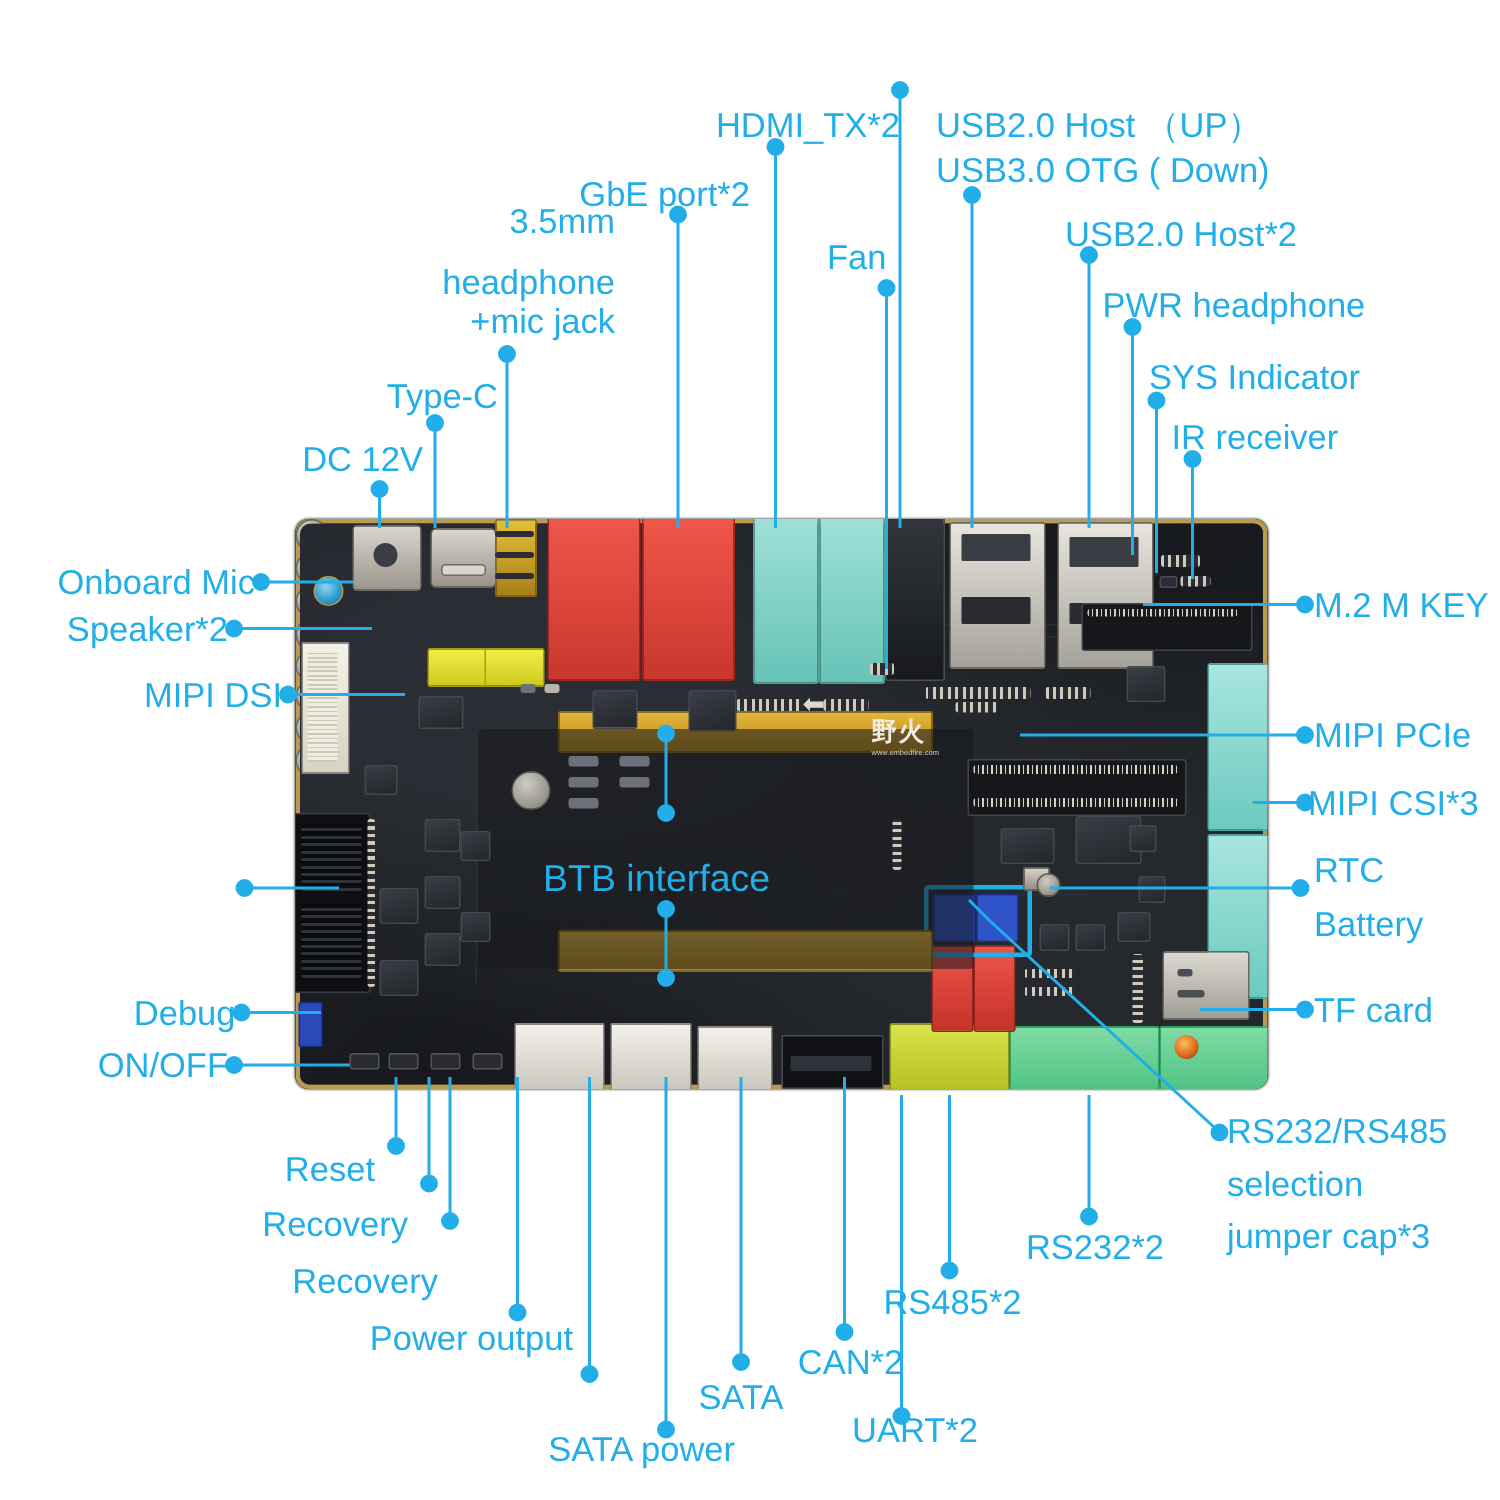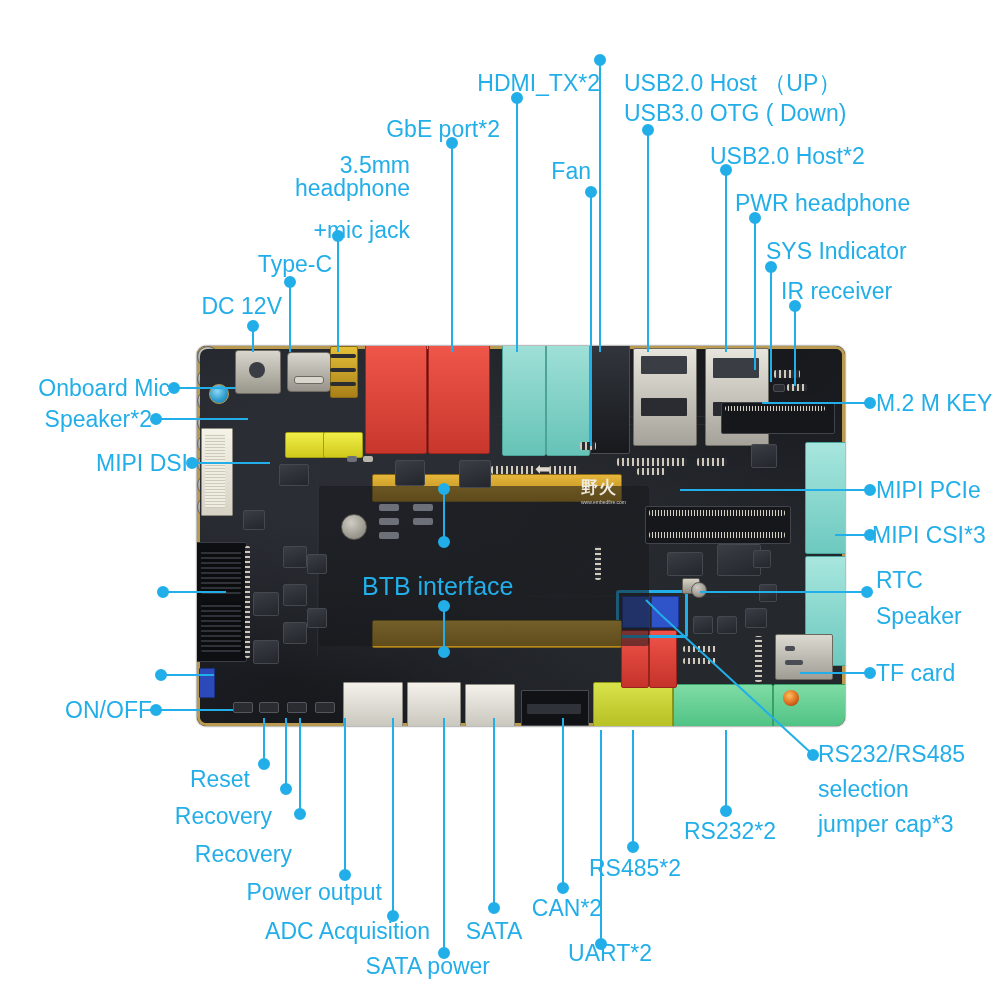--- a/index.html
+++ b/index.html
@@ -334,43 +334,43 @@
   <div class="lbl r" style="left:330px;top:70px;width:270px">HDMI_TX*2</div>
   <div class="lbl" style="left:624px;top:70px">USB2.0 Host （UP）</div>
   <div class="lbl" style="left:624px;top:100px">USB3.0 OTG ( Down)</div>
   <div class="lbl r" style="left:230px;top:116px;width:270px">GbE port*2</div>
   <div class="lbl" style="left:710px;top:143px">USB2.0 Host*2</div>
   <div class="lbl r" style="left:441px;top:158px;width:150px">Fan</div>
   <div class="lbl" style="left:735px;top:190px">PWR headphone</div>
   <div class="lbl" style="left:766px;top:238px">SYS Indicator</div>
   <div class="lbl" style="left:781px;top:278px">IR receiver</div>
 
-  <div class="lbl r" style="left:160px;top:152px;width:250px">3.5mm</div>
+  <div class="lbl r" style="left:160px;top:134px;width:250px">3.5mm</div>
   <div class="lbl r" style="left:160px;top:175px;width:250px">headphone</div>
-  <div class="lbl r" style="left:160px;top:217px;width:250px">+mic jack</div>
+  <div class="lbl r" style="left:160px;top:201px;width:250px">+mic jack</div>
   <div class="lbl r" style="left:110px;top:251px;width:222px">Type-C</div>
   <div class="lbl r" style="left:60px;top:293px;width:222px">DC 12V</div>
 
   <div class="lbl r" style="left:0px;top:375px;width:170px">Onboard Mic</div>
   <div class="lbl r" style="left:0px;top:406px;width:152px">Speaker*2</div>
   <div class="lbl r" style="left:0px;top:450px;width:188px">MIPI DSI</div>
+  <div class="lbl r" style="left:0px;top:662px;width:157px">Debug</div>
   <div class="lbl r" style="left:0px;top:697px;width:152px">ON/OFF</div>
 
   <div class="lbl" style="left:876px;top:390px">M.2 M KEY</div>
   <div class="lbl" style="left:876px;top:477px">MIPI PCIe</div>
   <div class="lbl" style="left:872px;top:522px">MIPI CSI*3</div>
   <div class="lbl" style="left:876px;top:567px">RTC</div>
-  <div class="lbl" style="left:876px;top:603px">Speaker</div>
+  <div class="lbl" style="left:876px;top:603px">Battery</div>
   <div class="lbl" style="left:876px;top:660px">TF card</div>
 
   <div class="lbl r" style="left:100px;top:766px;width:150px">Reset</div>
   <div class="lbl r" style="left:60px;top:803px;width:212px">Recovery</div>
   <div class="lbl r" style="left:80px;top:841px;width:212px">Recovery</div>
   <div class="lbl r" style="left:100px;top:879px;width:282px">Power output</div>
-  <div class="lbl r" style="left:110px;top:918px;width:320px">ADC Acquisition</div>
   <div class="lbl r" style="left:230px;top:953px;width:260px">SATA power</div>
   <div class="lbl c" style="left:434px;top:918px;width:120px">SATA</div>
   <div class="lbl c" style="left:507px;top:895px;width:120px">CAN*2</div>
   <div class="lbl c" style="left:545px;top:940px;width:130px">UART*2</div>
   <div class="lbl c" style="left:545px;top:855px;width:180px">RS485*2</div>
   <div class="lbl c" style="left:640px;top:818px;width:180px">RS232*2</div>
   <div class="lbl" style="left:818px;top:741px">RS232/RS485</div>
   <div class="lbl" style="left:818px;top:776px">selection</div>
   <div class="lbl" style="left:818px;top:811px">jumper cap*3</div>
 

